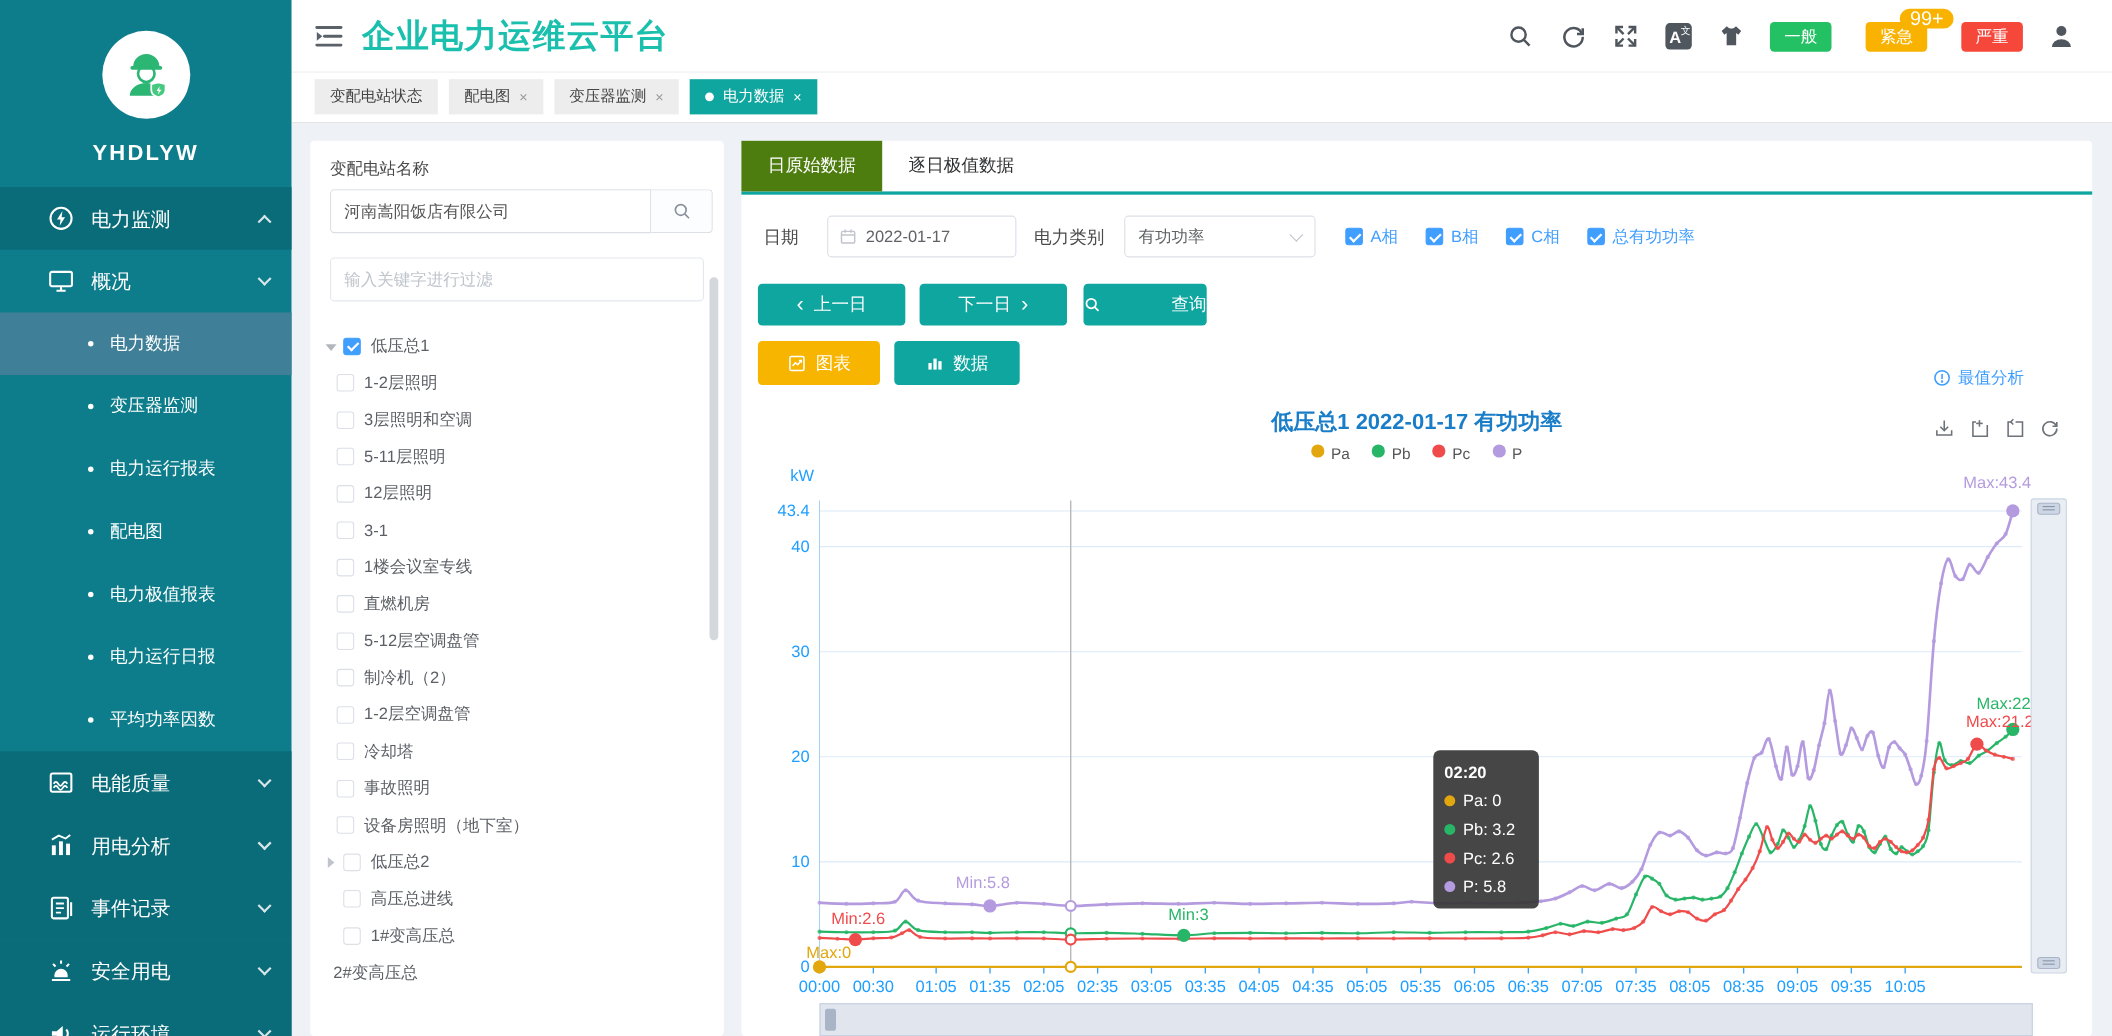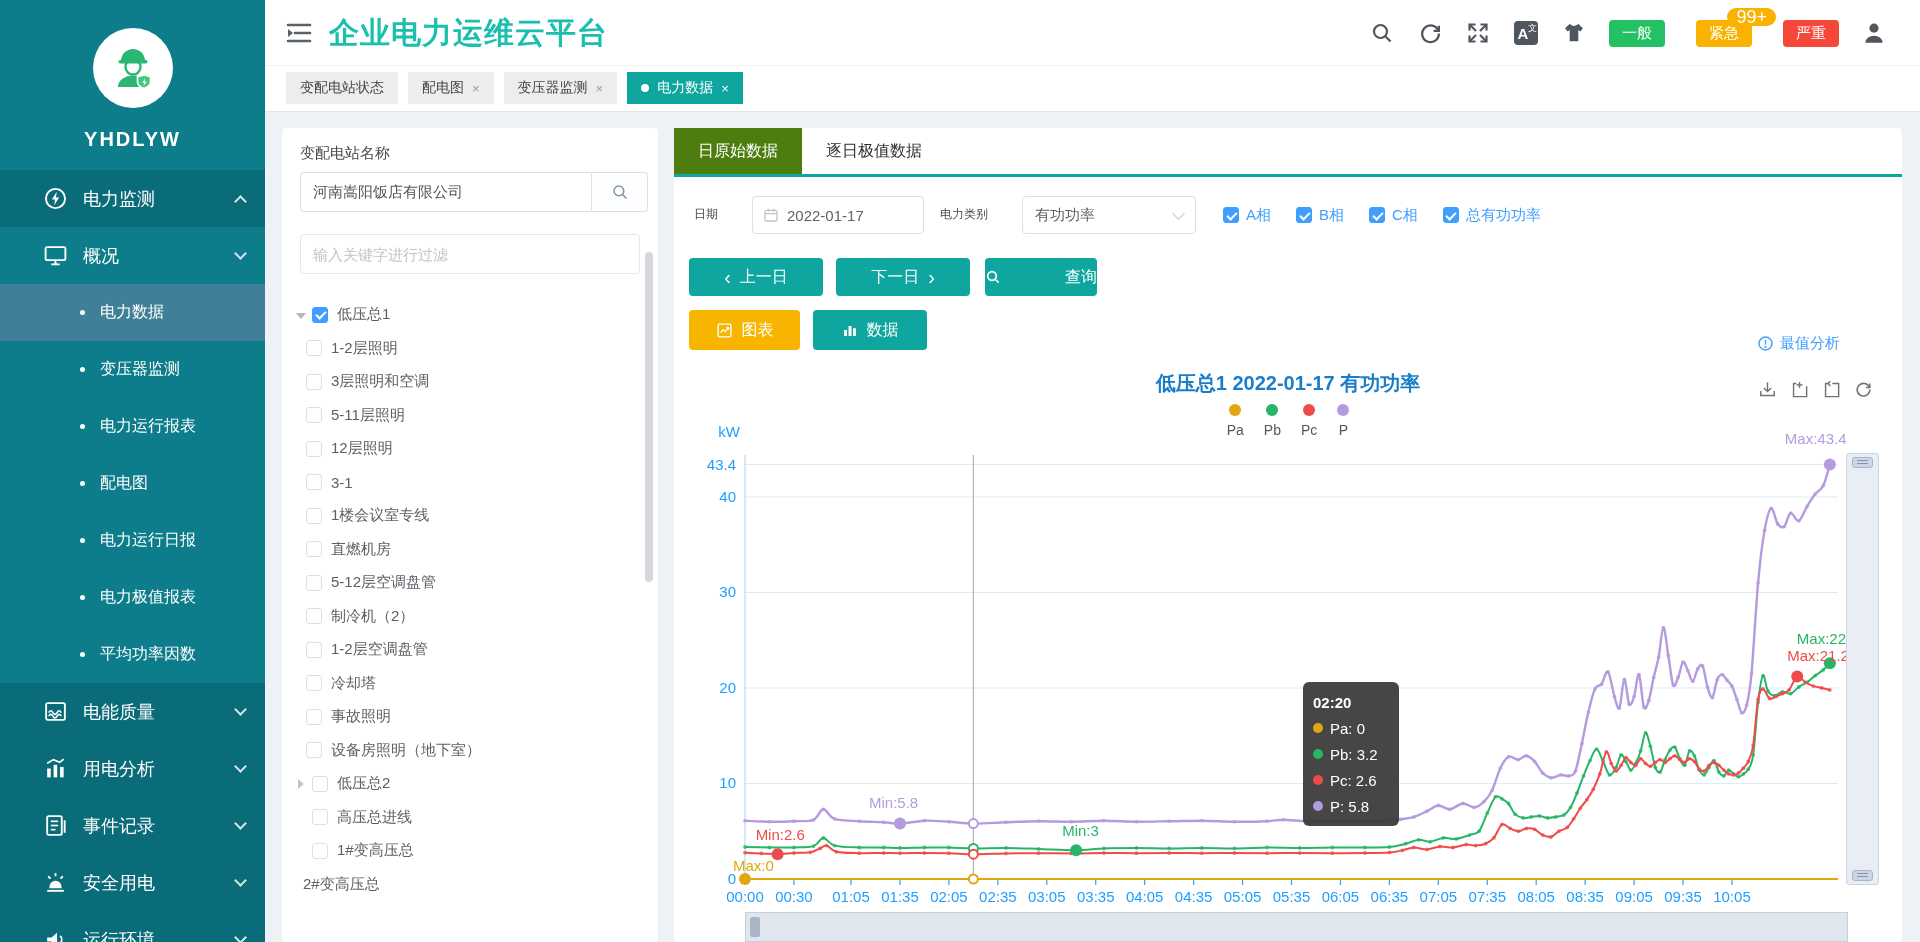--- a/index.html
+++ b/index.html
@@ -58,34 +58,34 @@
   .tree-label { margin-left:9px; font-size:15px; color:#5c6066; white-space:nowrap; }
   .lvl0 { padding-left:12px; }
   .lvl1 { padding-left:24px; }
   .lscroll { position:absolute; right:5px; top:124px; width:8px; height:330px; background:#d4d7dc; border-radius:4px; }
 
   
   .main-card { position:absolute; left:674px; top:128px; width:1228px; height:814px; background:#fff; border-radius:4px; z-index:2; }
   .mtabs { position:absolute; left:0; top:0; width:100%; height:49px; border-bottom:3px solid #0FA6A0; display:flex; }
   .mtab { height:46px; line-height:46px; padding:0 24px; font-size:16px; color:#303133; cursor:pointer; }
   .mtab.active { background:#4d7c0f; color:#fff; }
-  .ctrl-label { position:absolute; font-size:12px; color:#4a4a4a; top:78px; }
+  .ctrl-label { position:absolute; font-size:16px; color:#4a4a4a; top:78px; }
   .date-input { position:absolute; left:78px; top:68px; width:172px; height:38px; border:1px solid #dcdfe6; border-radius:4px; display:flex; align-items:center; padding:0 10px; gap:8px; font-size:15px; color:#606266; cursor:pointer; background:#fff; }
   .type-select { position:absolute; left:348px; top:68px; width:174px; height:38px; border:1px solid #dcdfe6; border-radius:4px; display:flex; align-items:center; justify-content:space-between; padding:0 12px; font-size:15px; color:#606266; cursor:pointer; background:#fff; }
   .sel-chev { width:9px; height:9px; border-right:1.5px solid #c0c4cc; border-bottom:1.5px solid #c0c4cc; transform:rotate(45deg); margin-top:-4px; }
   .cb-group { position:absolute; left:549px; top:68px; height:38px; display:flex; align-items:center; gap:25px; }
   .cb-item { display:flex; align-items:center; gap:7px; cursor:pointer; }
   .cb-item span { font-size:15px; color:#409EFF; white-space:nowrap; }
   .btn { position:absolute; border:none; border-radius:4px; color:#fff; font-size:16px; display:flex; align-items:center; justify-content:center; gap:9px; cursor:pointer; font-family:inherit; }
   .teal { background:#0FA6A0; }
   .amber { background:#F7B500; }
   .max-link { position:absolute; left:1083px; top:206px; display:flex; align-items:center; gap:6px; color:#409EFF; font-size:15px; cursor:pointer; }
   .chart-title { position:absolute; left:0; top:242px; width:100%; text-align:center; font-size:20px; font-weight:bold; color:#1A7DC8; }
   .legend { position:absolute; left:0; top:276px; width:100%; display:flex; justify-content:center; gap:20px; }
-  .legend-item { display:flex; align-items:center; gap:6px; cursor:pointer;flex-direction:column; }
+  .legend-item { display:flex; align-items:flex-start; gap:6px; cursor:pointer; }
   .legend-dot { width:12px; height:12px; border-radius:6px; }
   .legend-item span { font-size:14px; color:#565656; }
   .toolbox { position:absolute; left:1084px; top:252px; display:flex; gap:13px; }
   .toolbox .hicon { width:19px; height:19px; }
 
   
   #chart-svg { position:absolute; left:680px; top:420px; z-index:7; }
   .tooltip { position:absolute; left:1303px; top:682px; width:96px; background:rgba(56,56,56,0.93); border-radius:6px; padding:7px 10px; z-index:10; color:#fff; font-size:15px; }
   .tt-row { display:flex; align-items:center; gap:7px; height:26px; }
   .tt-dot { width:10px; height:10px; border-radius:5px; flex:0 0 10px; }
@@ -147,25 +147,25 @@
         <div class="menu-sub-item">
           <i class="bullet"></i>
           <span>电力运行报表</span>
         </div>
         <div class="menu-sub-item">
           <i class="bullet"></i>
           <span>配电图</span>
         </div>
         <div class="menu-sub-item">
           <i class="bullet"></i>
-          <span>电力运行日报</span>
+          <span>电力极值报表</span>
         </div>
         <div class="menu-sub-item">
           <i class="bullet"></i>
-          <span>电力极值报表</span>
+          <span>电力运行日报</span>
         </div>
         <div class="menu-sub-item">
           <i class="bullet"></i>
           <span>平均功率因数</span>
         </div>
       </div>
       <div class="menu-root shaded">
         <span class="micon">
           <svg viewBox="0 0 24 24" width="25" height="25">
             <rect x="3" y="4" width="18" height="16" rx="1.5" fill="none" stroke="#fff" stroke-width="1.8"></rect>

